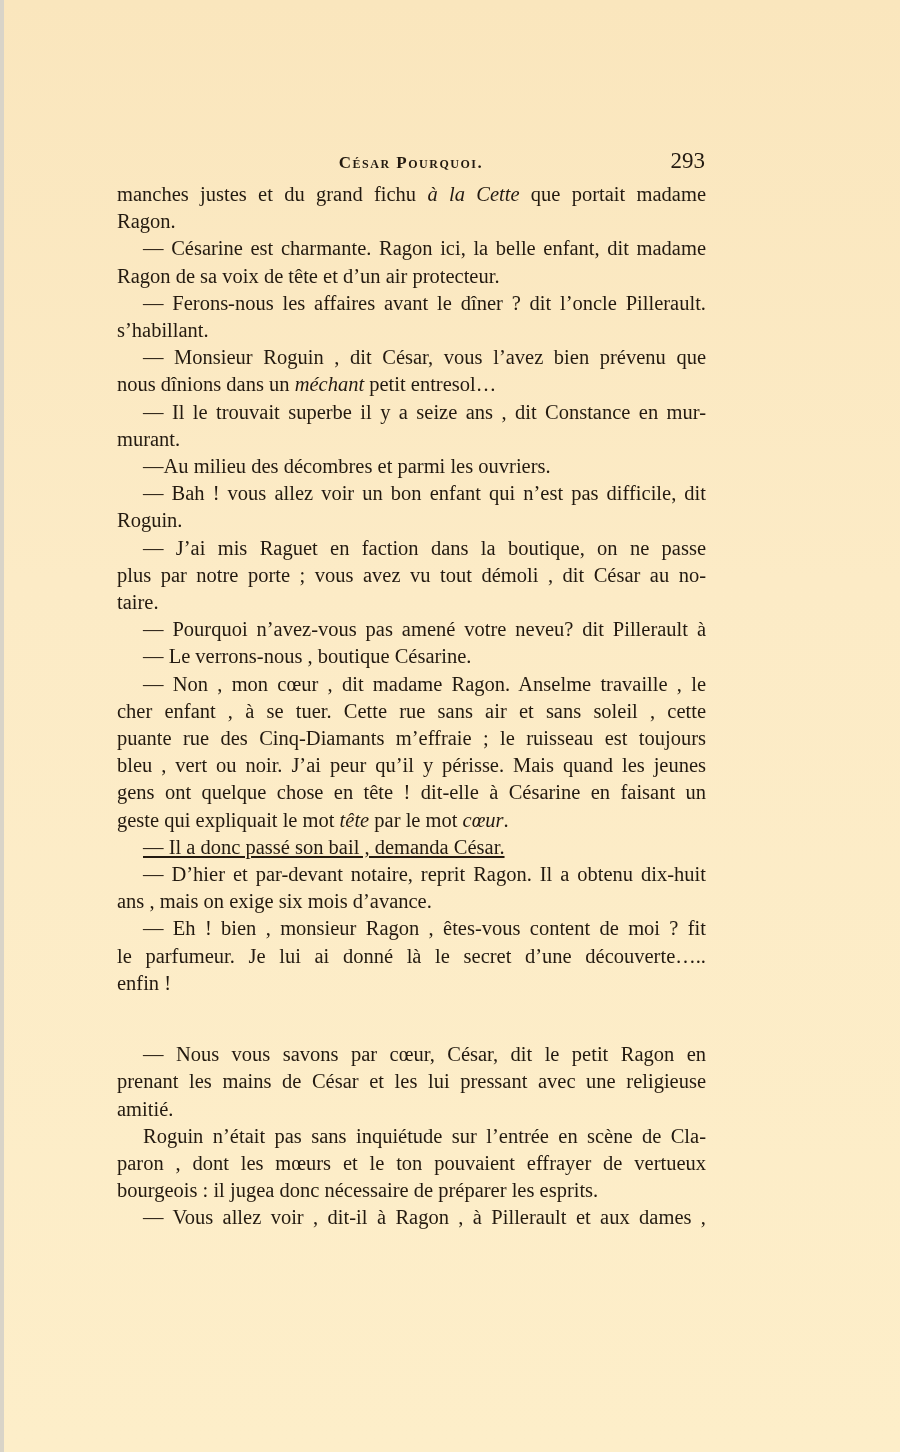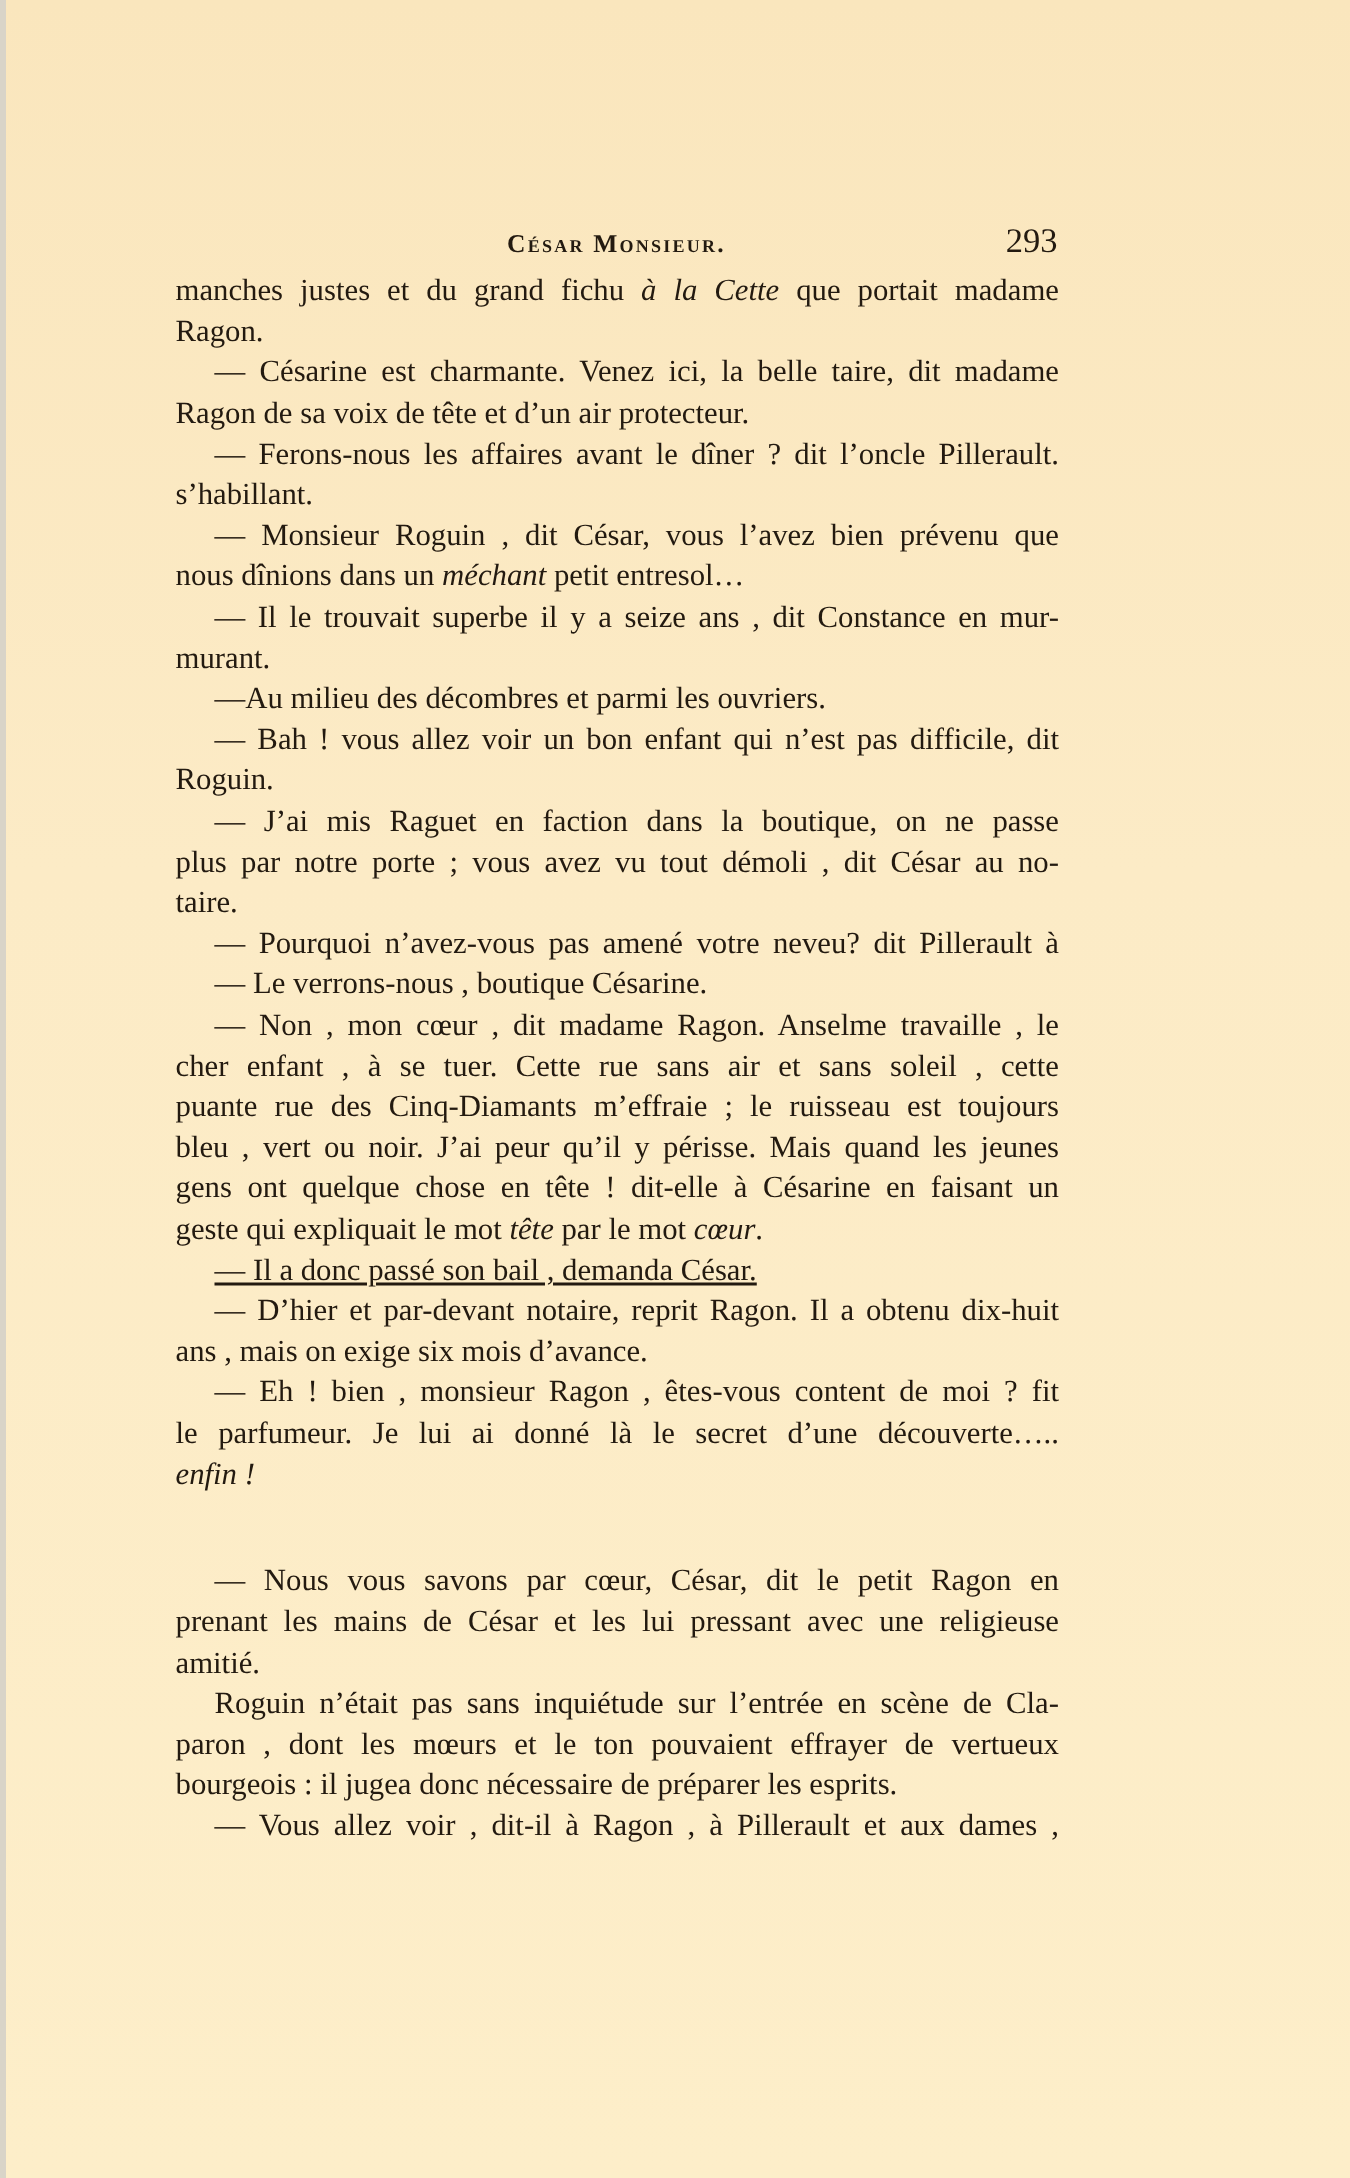--- a/index.html
+++ b/index.html
@@ -43,28 +43,28 @@
   .line.indent { padding-left: 26px; }
   em { font-style: italic; }
 </style>
 </head>
 <body>
 
 <div class="page">
   <div class="left-edge"></div>
 
   <div class="header">
-    <div class="running-title">César Monsieur.</div>
+    <div class="running-title">César Pourquoi.</div>
     <div class="page-number">293</div>
   </div>
 
   <div class="body-text" id="body-text">
       <span class="line" style="display: block; width: auto;">manches justes et du grand fichu <em>à la Cette</em> que portait madame</span>
       <span class="line last" style="display: block; width: auto;">Ragon.</span>
-      <span class="line indent" style="display: block; width: auto;">— Césarine est charmante. Venez ici, la belle taire, dit madame</span>
+      <span class="line indent" style="display: block; width: auto;">— Césarine est charmante. Ragon ici, la belle enfant, dit madame</span>
       <span class="line last" style="display: block; width: auto;">Ragon de sa voix de tête et d’un air protecteur.</span>
       <span class="line indent" style="display: block; width: auto;">— Ferons-nous les affaires avant le dîner ? dit l’oncle Pillerault.</span>
       <span class="line last" style="display: block; width: auto;">s’habillant.</span>
       <span class="line indent" style="display: block; width: auto;">— Monsieur Roguin , dit César, vous l’avez bien prévenu que</span>
       <span class="line last" style="display: block; width: auto;">nous dînions dans un <em>méchant</em> petit entresol…</span>
       <span class="line indent" style="display: block; width: auto;">— Il le trouvait superbe il y a seize ans , dit Constance en mur-</span>
       <span class="line last" style="display: block; width: auto;">murant.</span>
       <span class="line indent last" style="display: block; width: auto;">—Au milieu des décombres et parmi les ouvriers.</span>
       <span class="line indent" style="display: block; width: auto;">— Bah ! vous allez voir un bon enfant qui n’est pas difficile, dit</span>
       <span class="line last" style="display: block; width: auto;">Roguin.</span>
@@ -77,21 +77,21 @@
       <span class="line" style="display: block; width: auto;">cher enfant , à se tuer. Cette rue sans air et sans soleil , cette</span>
       <span class="line" style="display: block; width: auto;">puante rue des Cinq-Diamants m’effraie ; le ruisseau est toujours</span>
       <span class="line" style="display: block; width: auto;">bleu , vert ou noir. J’ai peur qu’il y périsse. Mais quand les jeunes</span>
       <span class="line" style="display: block; width: auto;">gens ont quelque chose en tête ! dit-elle à Césarine en faisant un</span>
       <span class="line last" style="display: block; width: auto;">geste qui expliquait le mot <em>tête</em> par le mot <em>cœur</em>.</span>
       <span class="line indent last" style="display: block; width: auto; text-decoration: underline;">— Il a donc passé son bail , demanda César.</span>
       <span class="line indent" style="display: block; width: auto;">— D’hier et par-devant notaire, reprit Ragon. Il a obtenu dix-huit</span>
       <span class="line last" style="display: block; width: auto;">ans , mais on exige six mois d’avance.</span>
       <span class="line indent" style="display: block; width: auto;">— Eh ! bien , monsieur Ragon , êtes-vous content de moi ? fit</span>
       <span class="line" style="display: block; width: auto;">le parfumeur. Je lui ai donné là le secret d’une découverte…..</span>
-      <span class="line last" style="display: block; width: auto; font-style: italic;">enfin !</span>
+      <span class="line last" style="display: block; width: auto;">enfin !</span>
       <span class="line indent" style="display: block; width: auto; margin-top: 44px;">— Nous vous savons par cœur, César, dit le petit Ragon en</span>
       <span class="line" style="display: block; width: auto;">prenant les mains de César et les lui pressant avec une religieuse</span>
       <span class="line last" style="display: block; width: auto;">amitié.</span>
       <span class="line indent" style="display: block; width: auto;">Roguin n’était pas sans inquiétude sur l’entrée en scène de Cla-</span>
       <span class="line" style="display: block; width: auto;">paron , dont les mœurs et le ton pouvaient effrayer de vertueux</span>
       <span class="line last" style="display: block; width: auto;">bourgeois : il jugea donc nécessaire de préparer les esprits.</span>
       <span class="line indent" style="display: block; width: auto;">— Vous allez voir , dit-il à Ragon , à Pillerault et aux dames ,</span>
     </div>
 </div>
 

